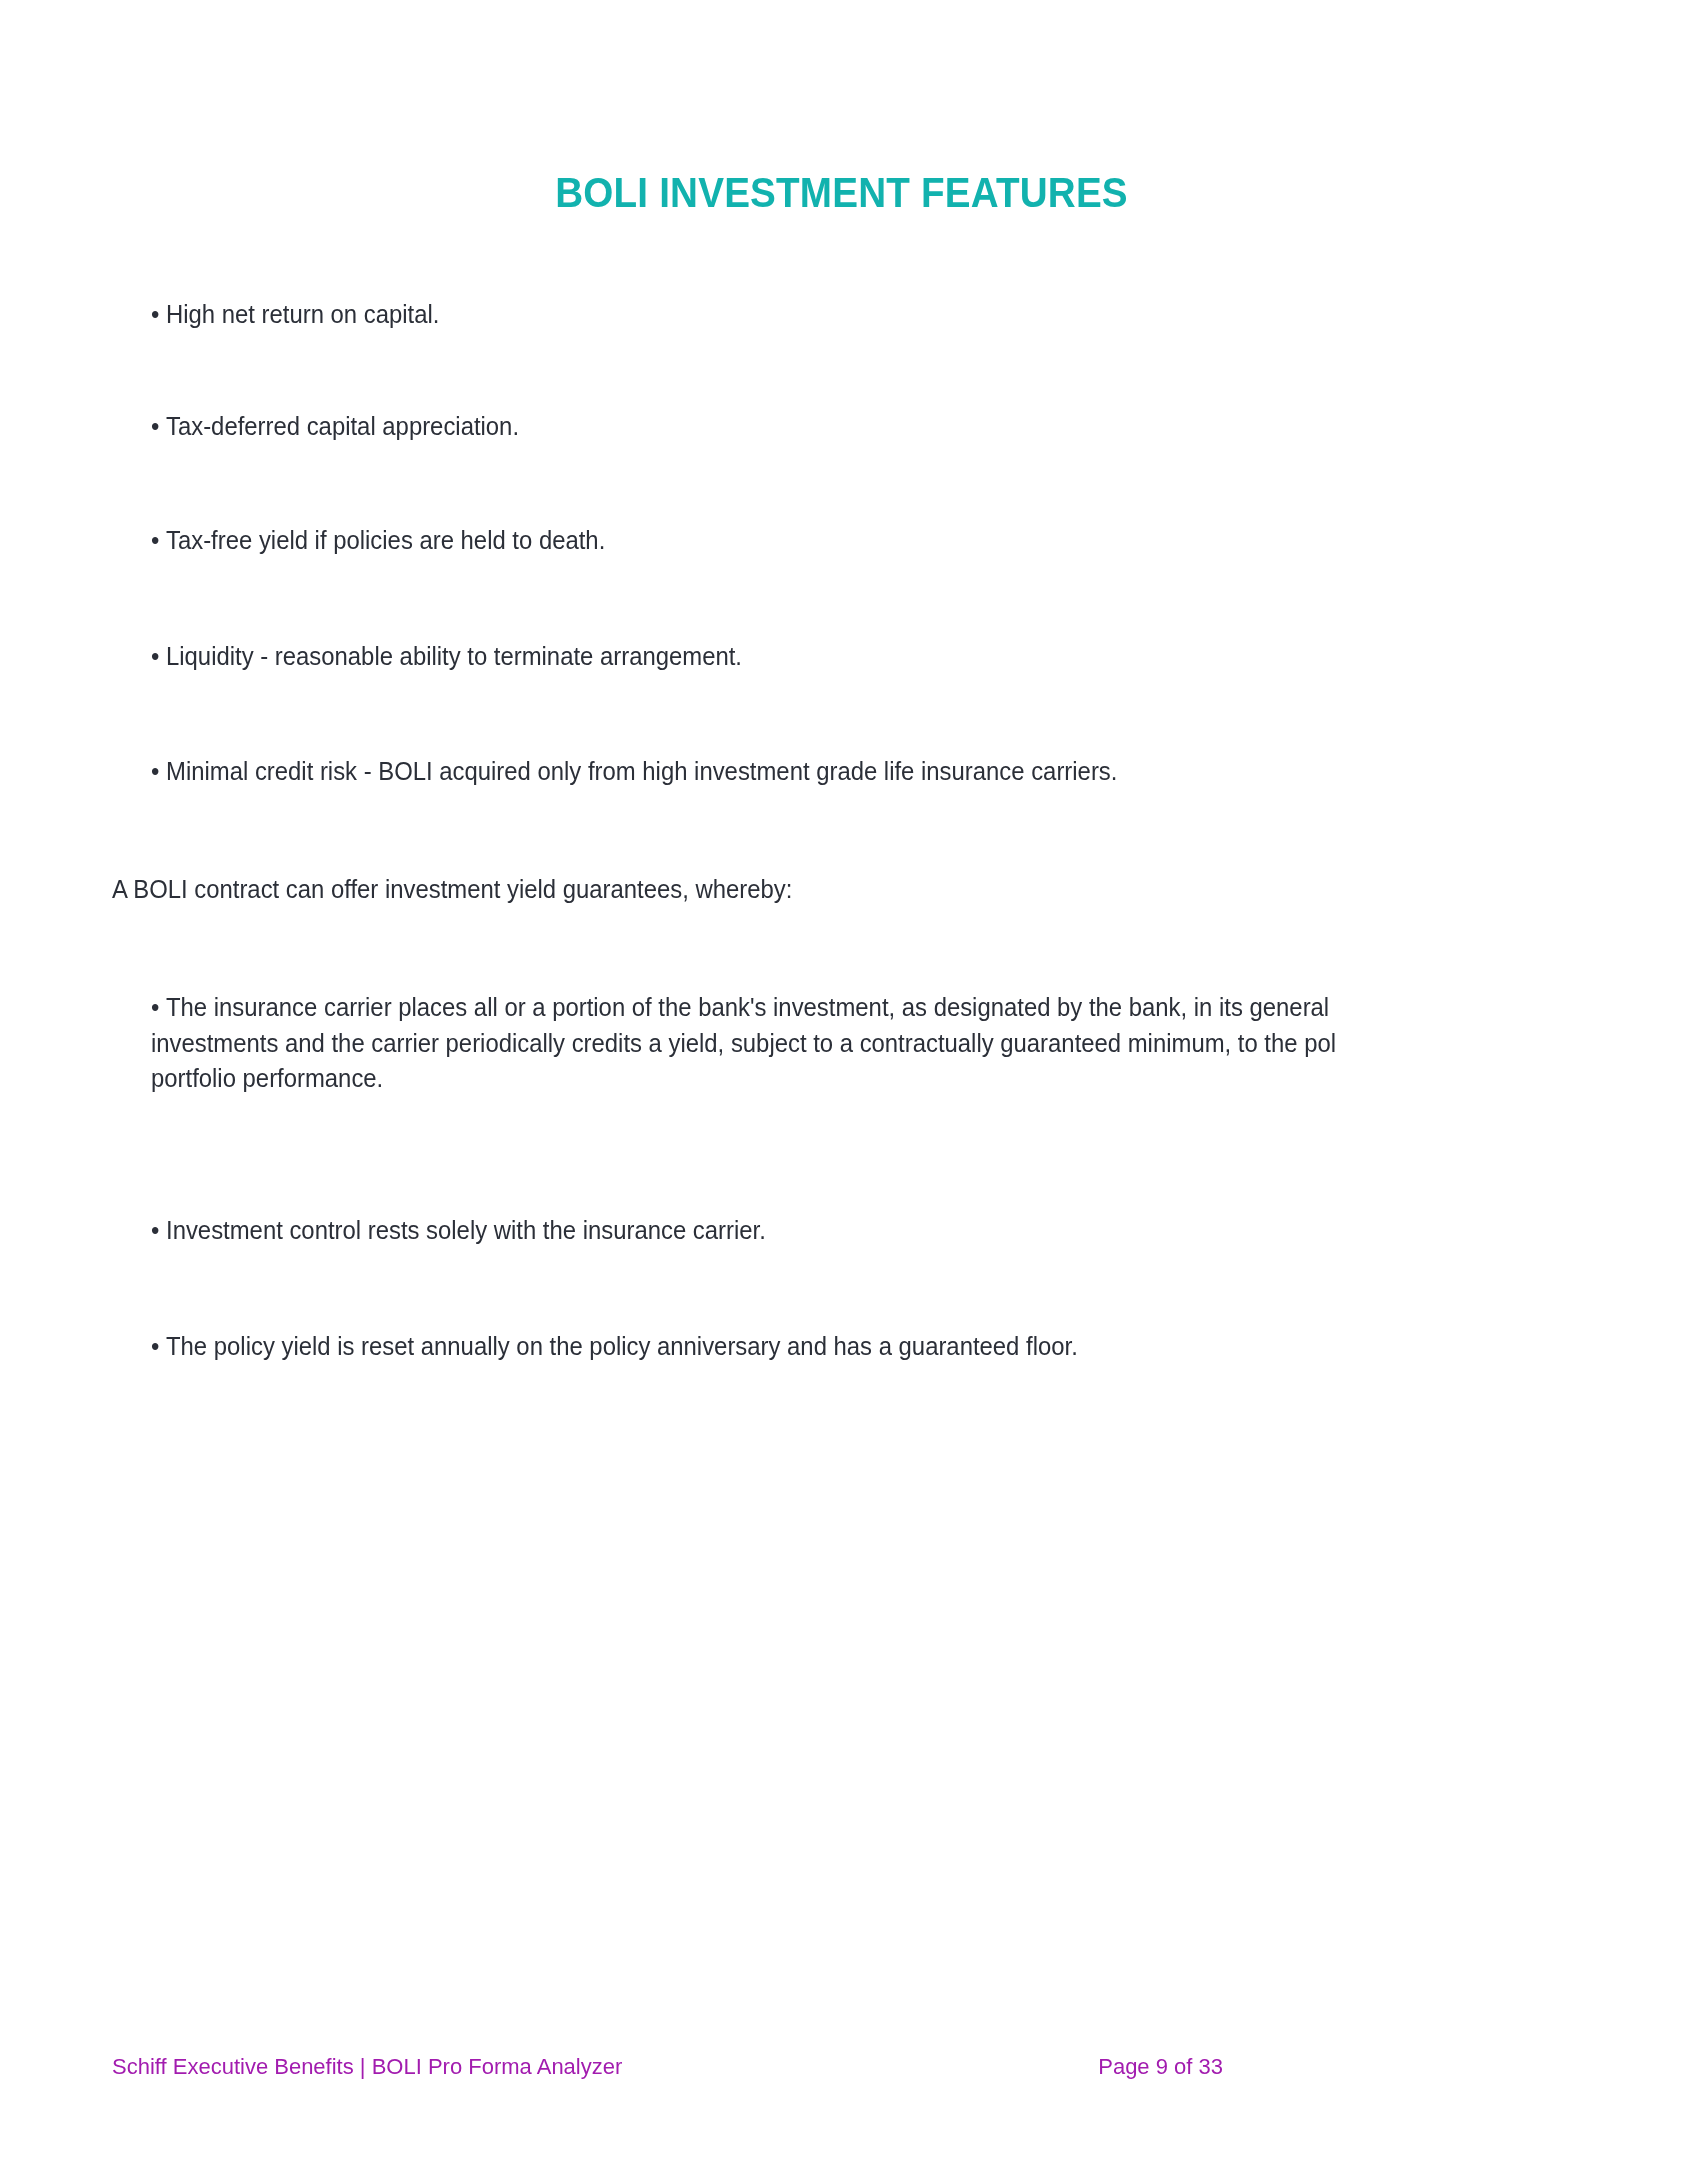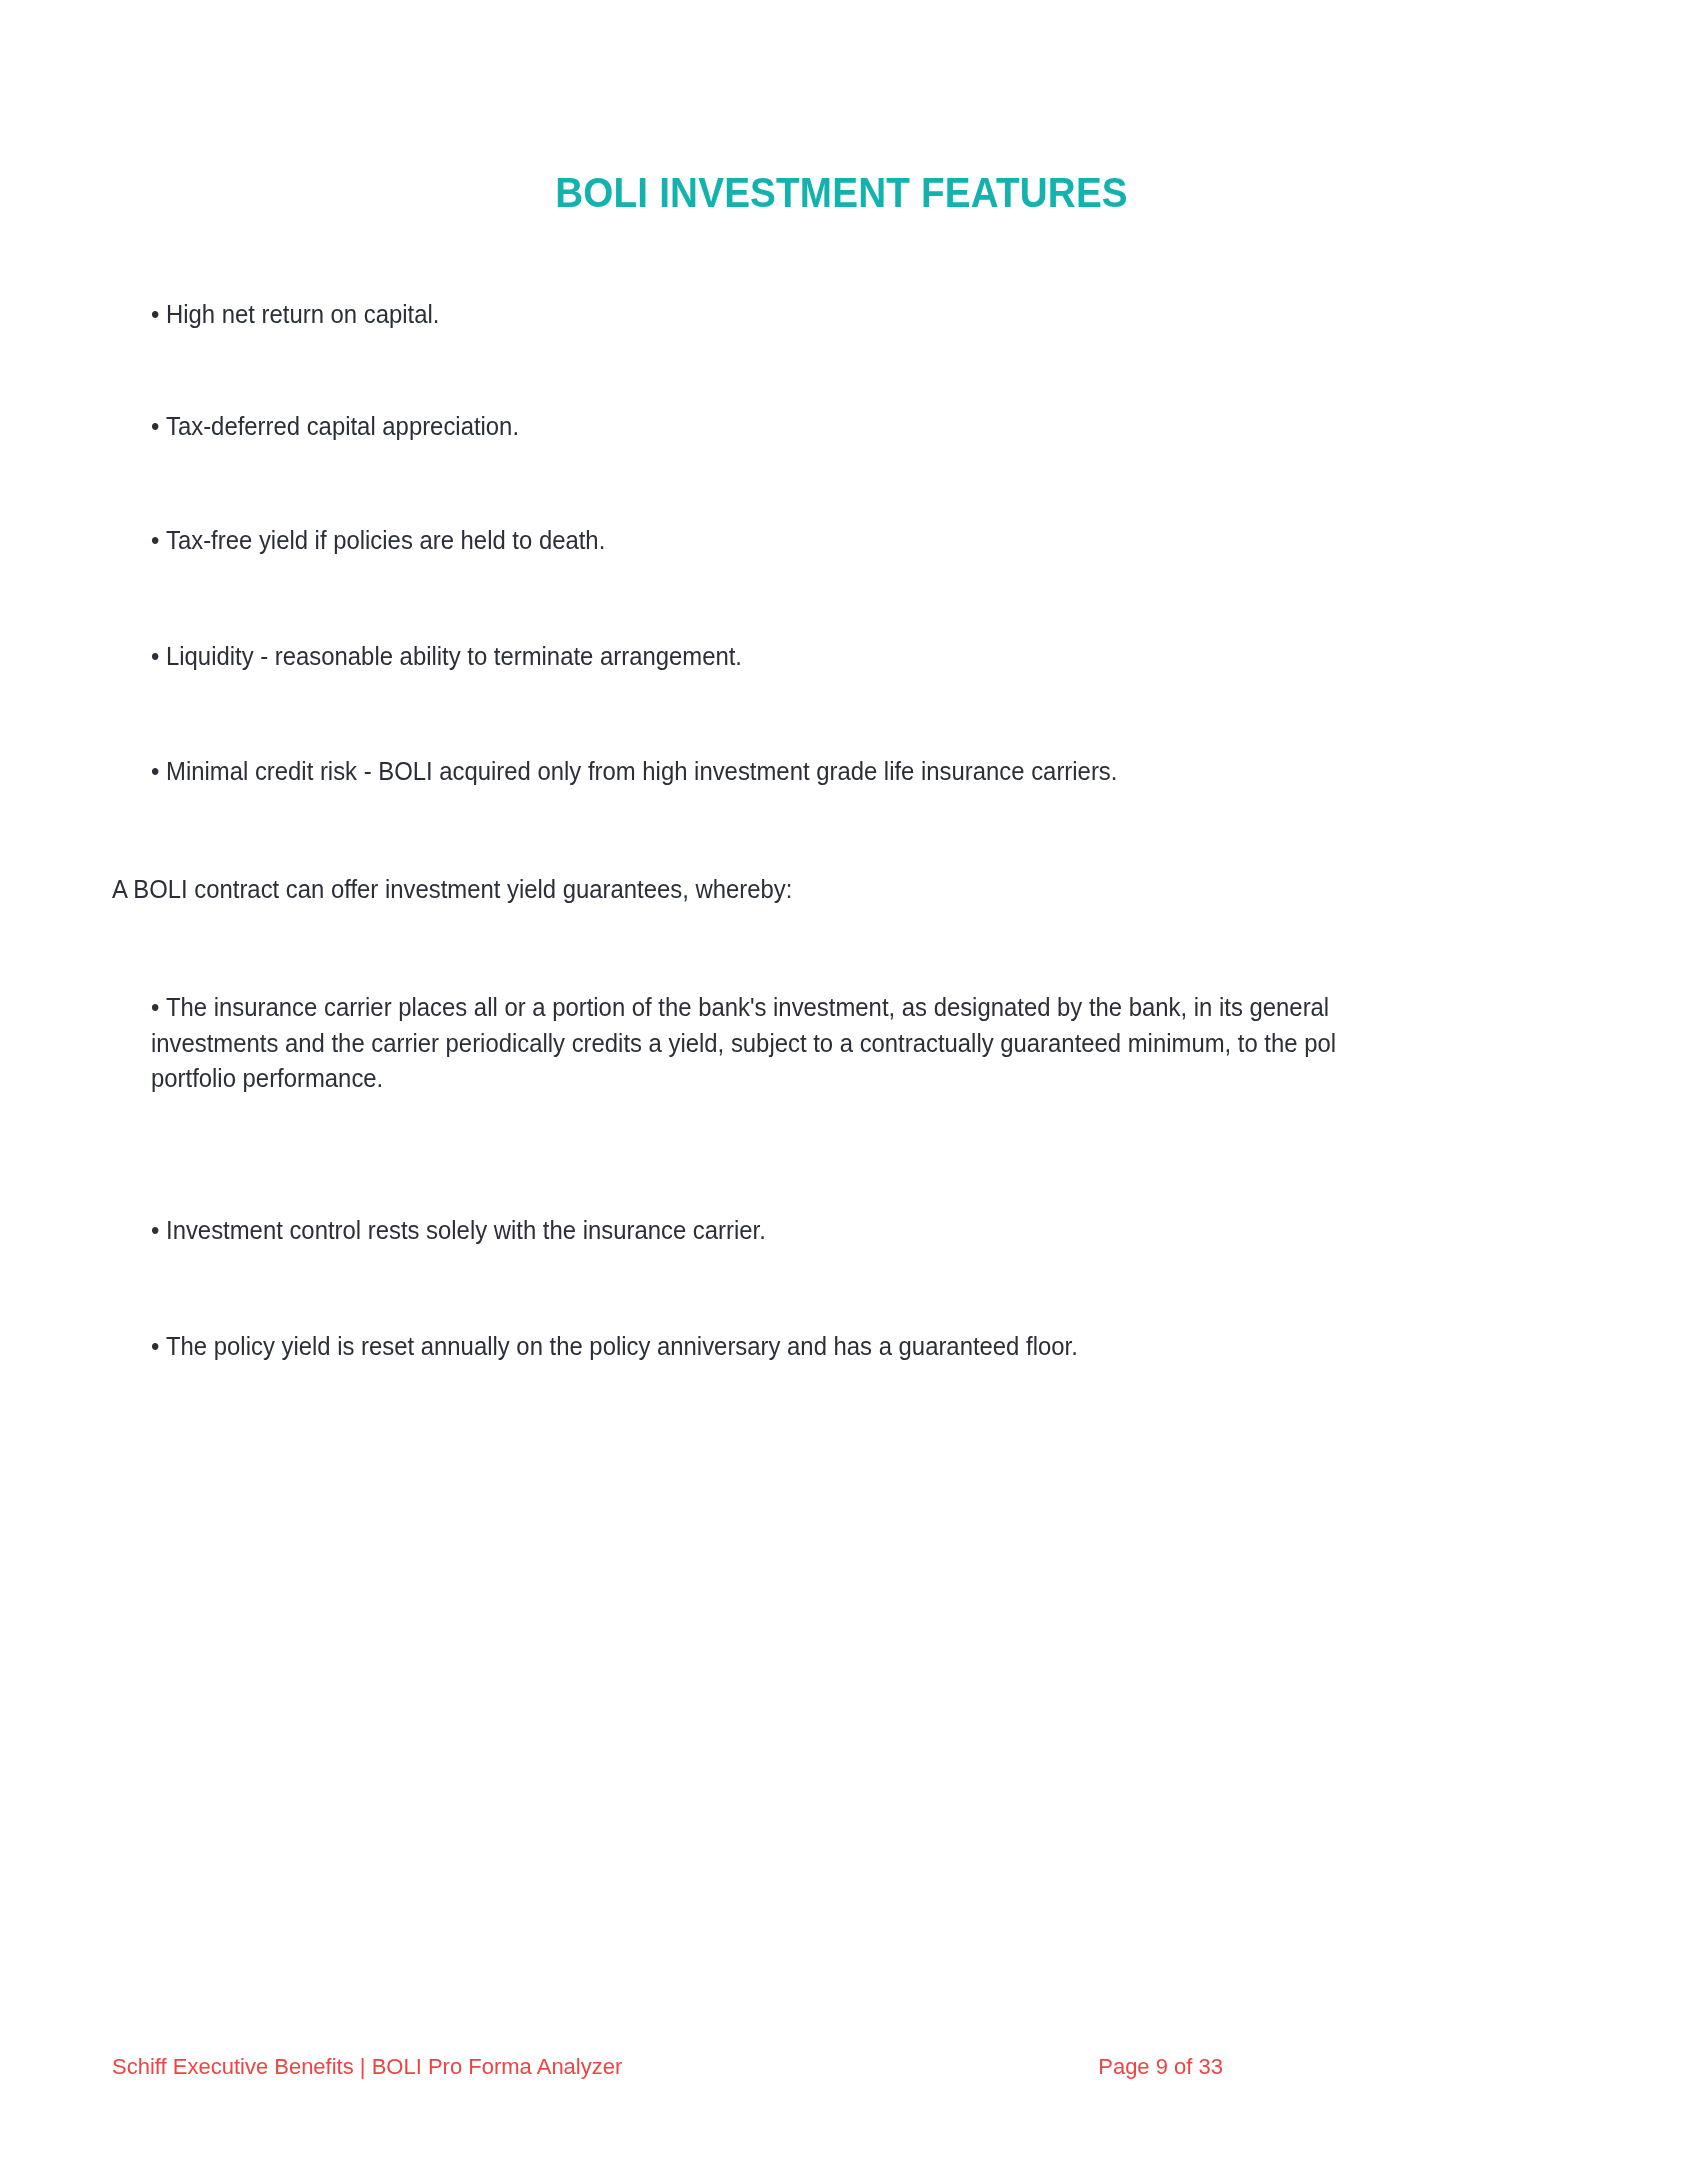--- a/index.html
+++ b/index.html
@@ -85,21 +85,21 @@
 
   
   .footer {
     position: absolute;
     left: 112px;
     right: 112px;
     top: 2054px;
     display: flex;
     justify-content: space-between;
     align-items: baseline;
-    color: #ef4444;
+    color: #a21caf;
     font-size: 22px;
     font-family: "Liberation Sans", sans-serif;
   }
   .footer-left { white-space: nowrap; }
   .footer-right { white-space: nowrap; }
 </style>
 </head>
 <body>
 
 <div class="page">

